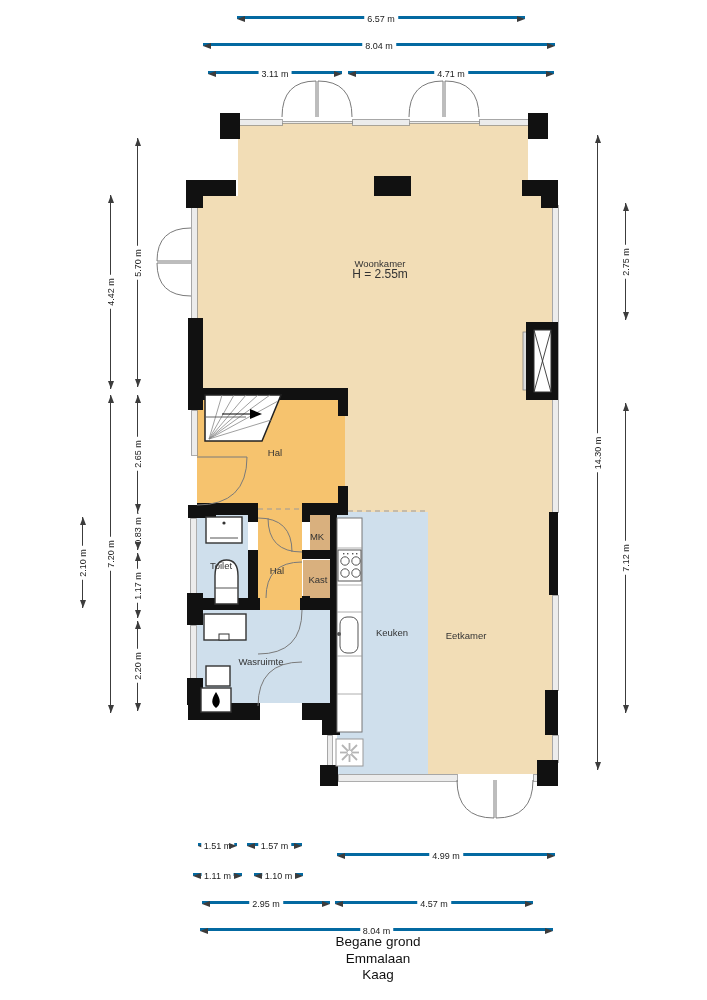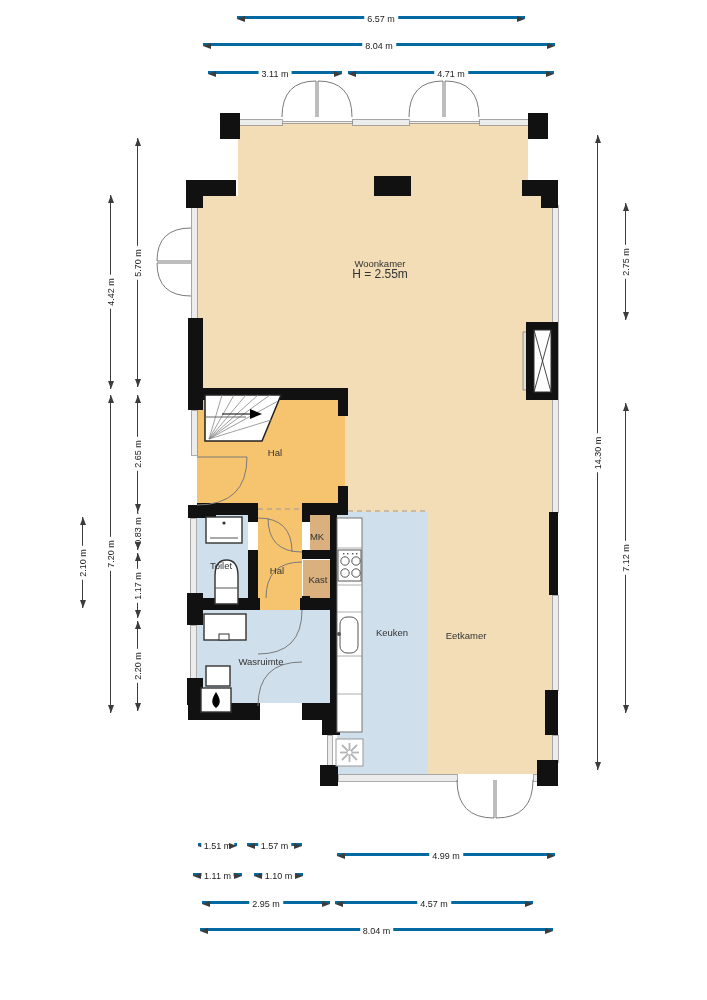--- a/index.html
+++ b/index.html
@@ -337,13 +337,18 @@
         <span class="lab">14.30 m</span>
       </div>
       <div class="dim-v" style="left: 625px; top: 203px; height: 117px;">
         <span class="lab">2.75 m</span>
       </div>
       <div class="dim-v" style="left: 625px; top: 403px; height: 310px;">
         <span class="lab">7.12 m</span>
       </div>
     </div>
 
+  <div class="title-block">
+    <div>Begane grond</div>
+    <div>Emmalaan</div>
+    <div>Kaag</div>
+  </div>
 </div>
 
 </body></html>

